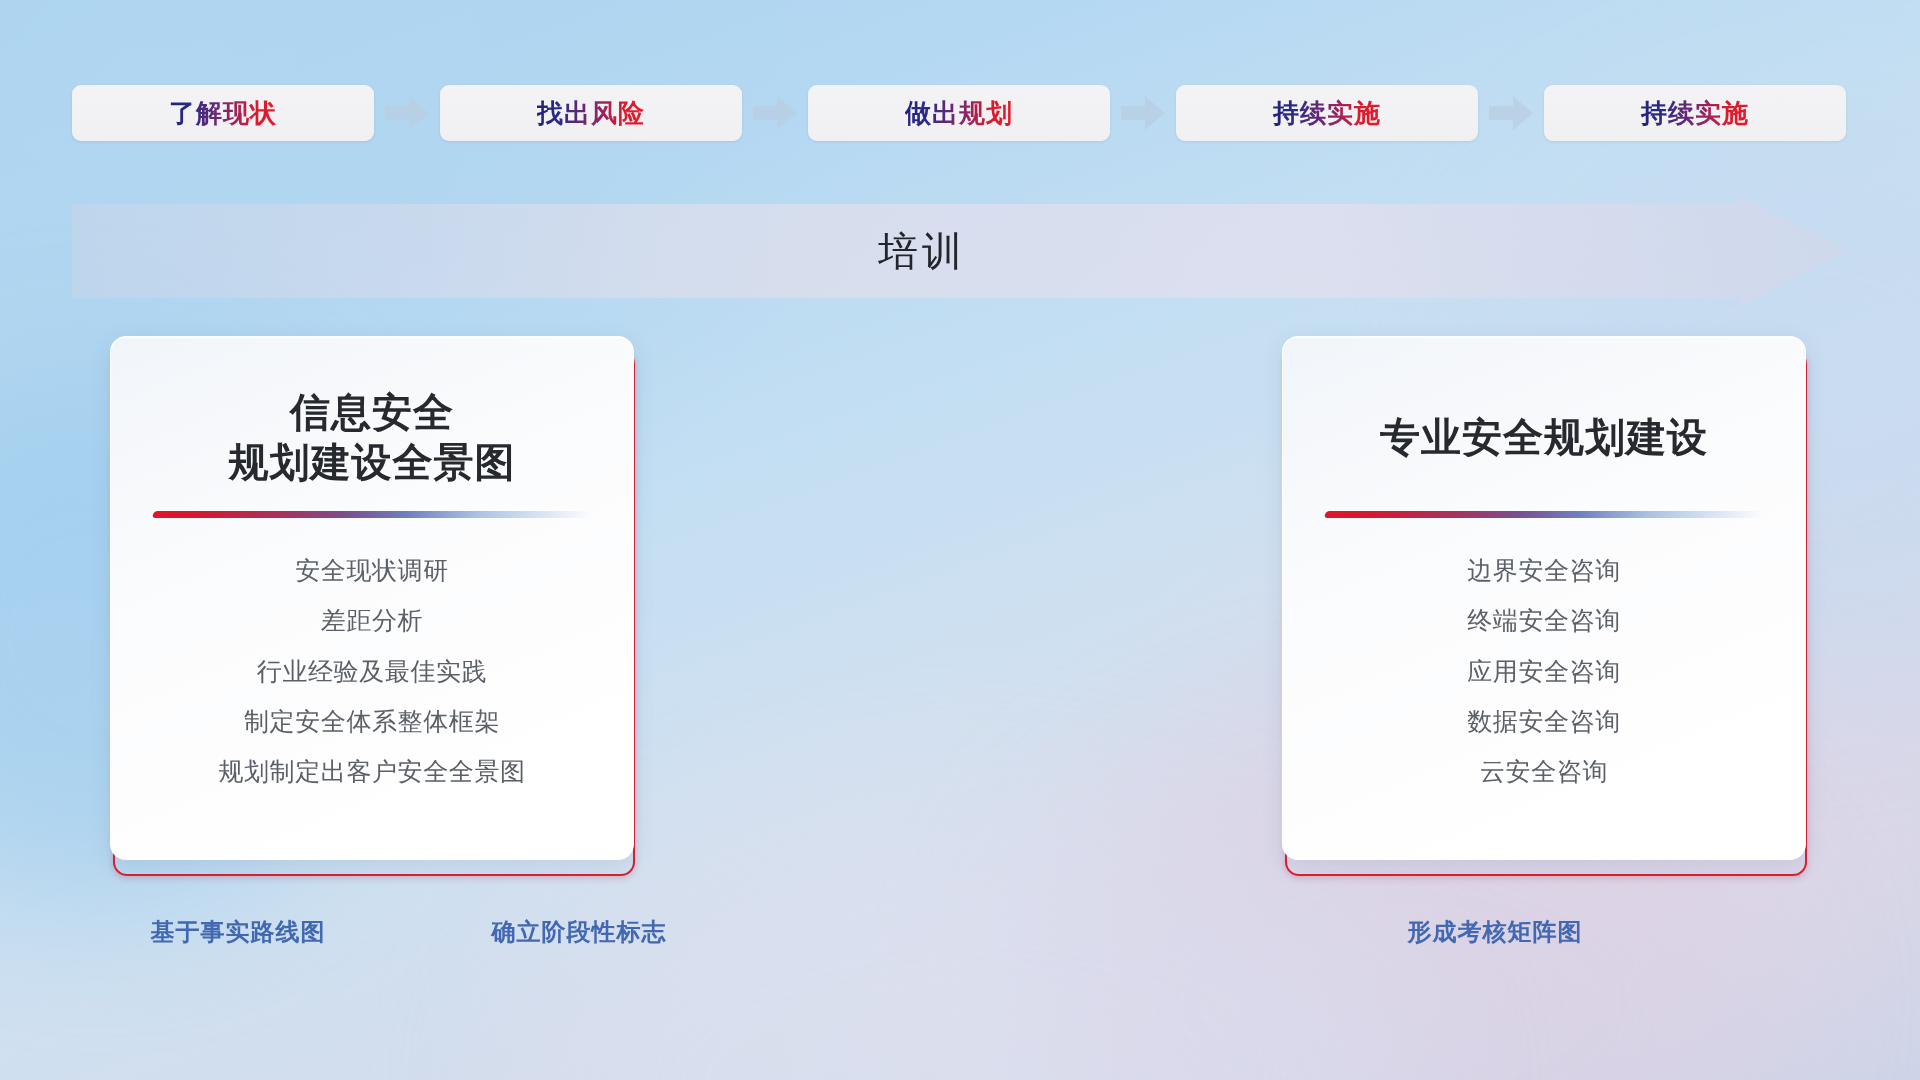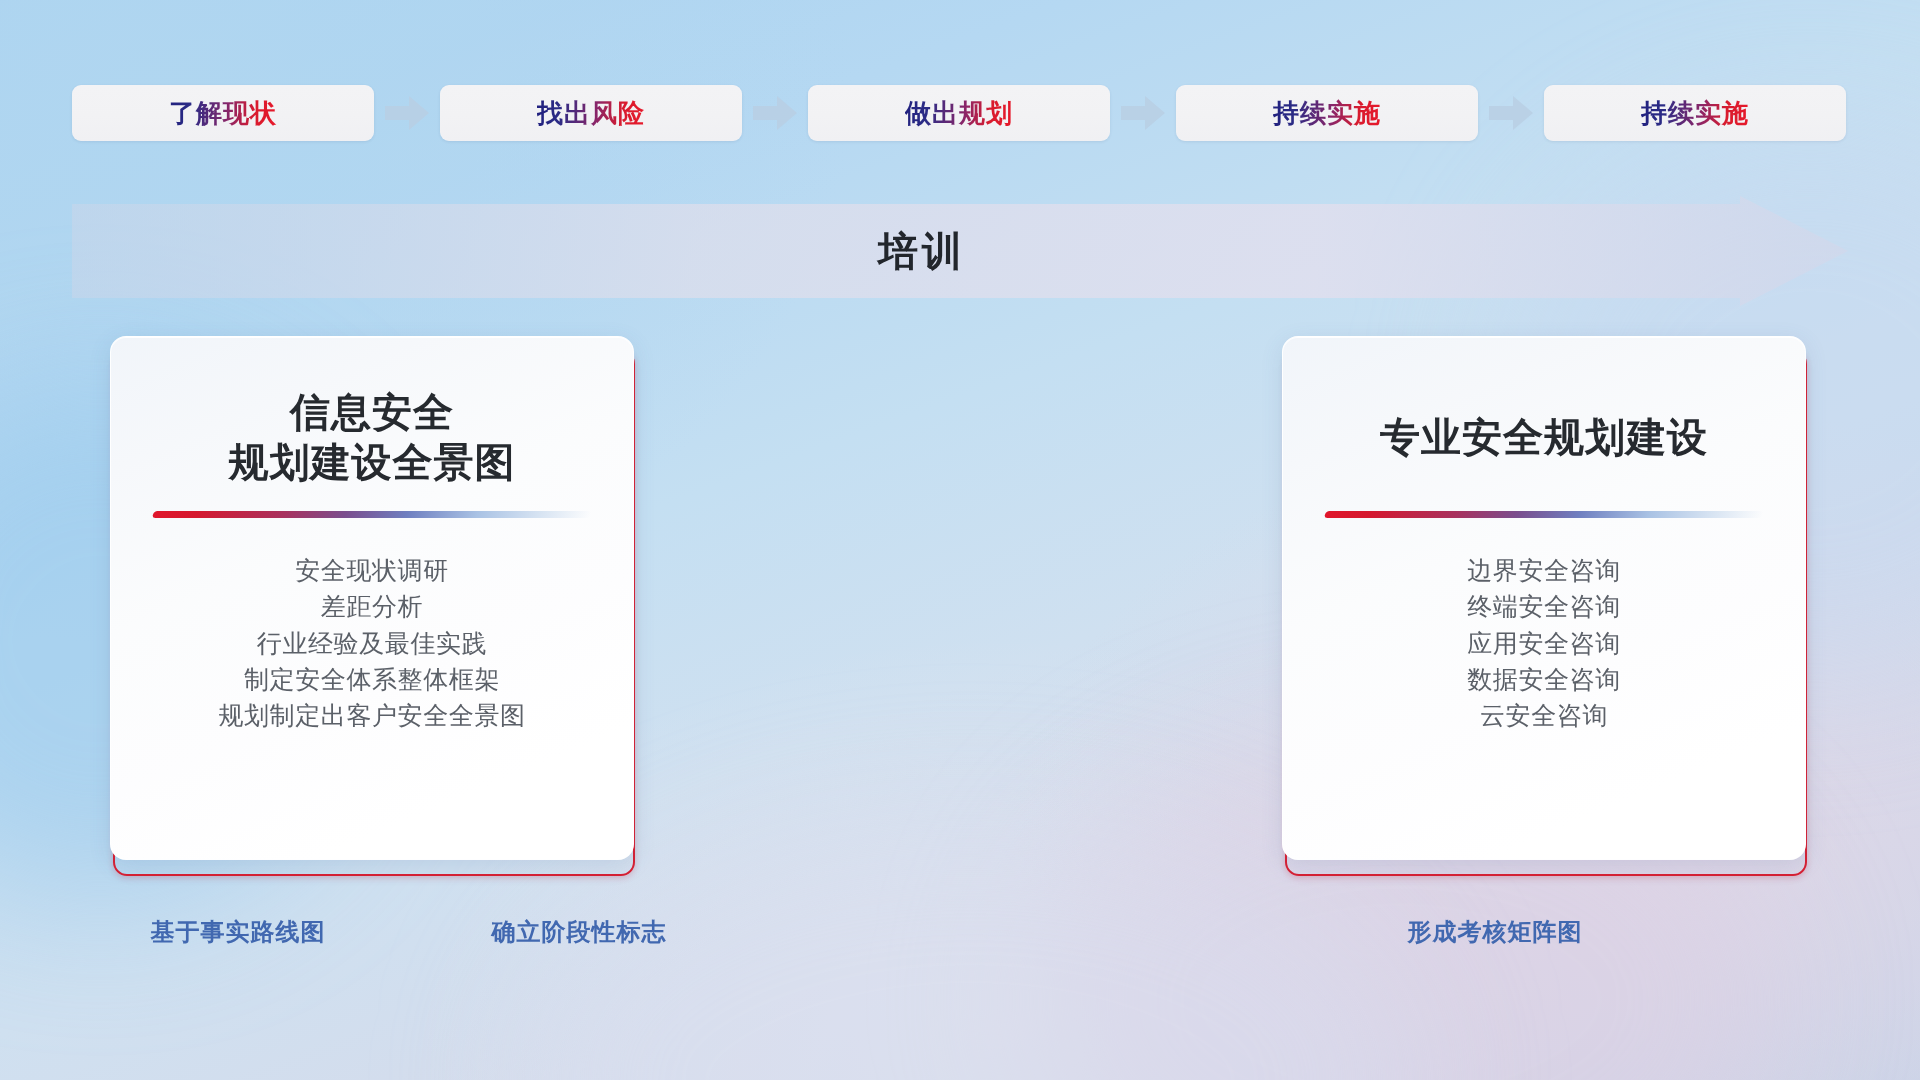--- a/index.html
+++ b/index.html
@@ -97,21 +97,21 @@
   .banner-title {
     position: absolute;
     left: 0;
     top: 0;
     width: 1700px;
     height: 110px;
     display: flex;
     align-items: center;
     justify-content: center;
     font-size: 40px;
-    font-weight: 700;
+    font-weight: 400;
     color: #22262c;
     letter-spacing: 4px;
     text-align: right;
   }
 
   
   .cards {
     position: absolute;
     left: 110px;
     top: 336px;
@@ -172,20 +172,21 @@
        #e0162b 0%, #d5182f 10%, #a8325f 30%, #7a4e8e 44%,
        #6f7fc0 58%, #a9c2e4 74%, #d6e3f2 88%, rgba(255,255,255,0) 100%);
     transform: skewX(-18deg);
     transform-origin: left center;
   }
   .card-list {
     margin-top: 34px;
     list-style: none;
     display: flex;
     flex-direction: column;
+    gap: 14px;
   }
   .card-list li {
     font-size: 25px;
     color: #5b6068;
     text-align: center;
     letter-spacing: 0.6px;
     line-height: 1.45;
   }
 
   

